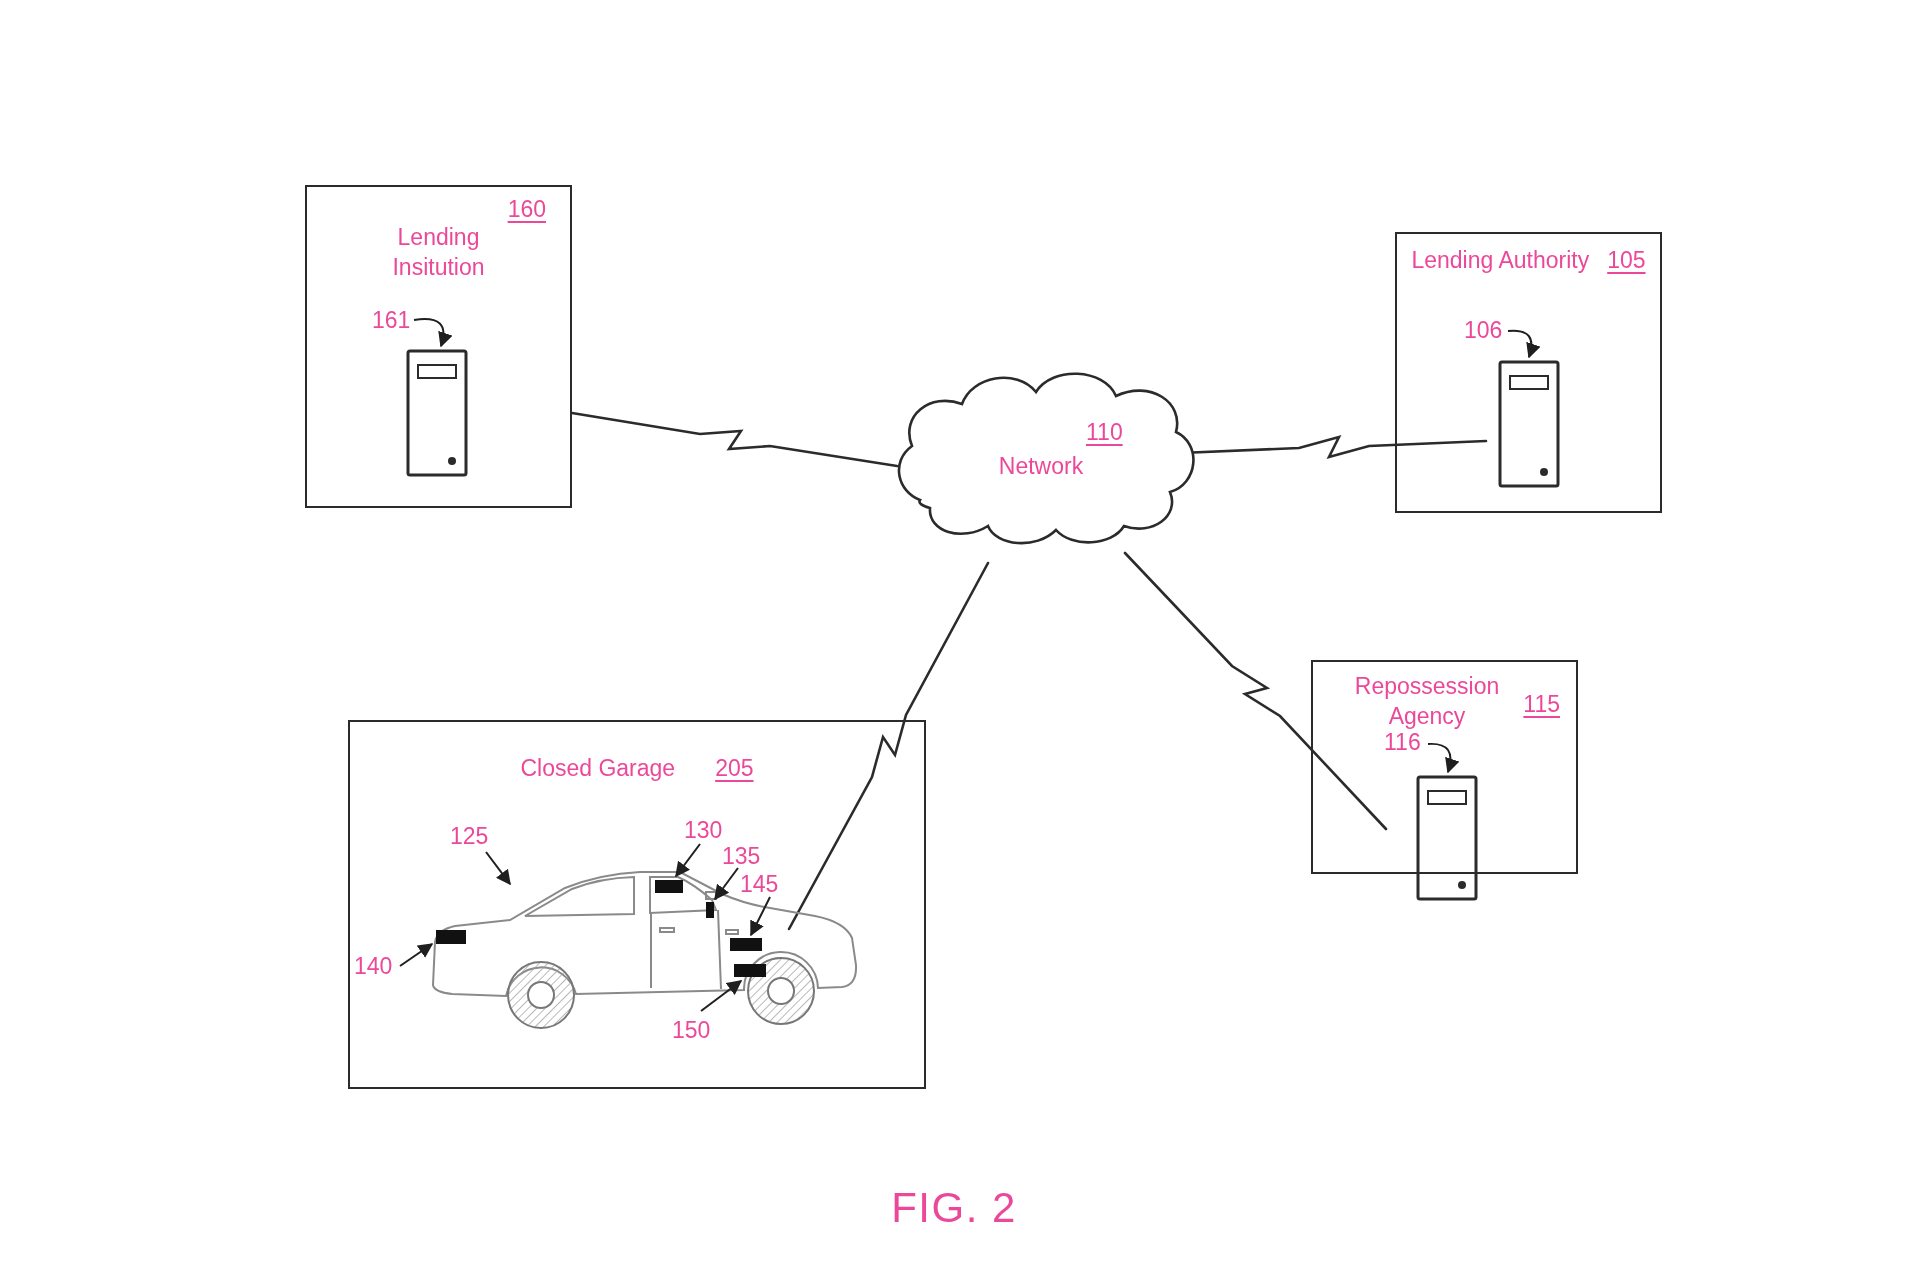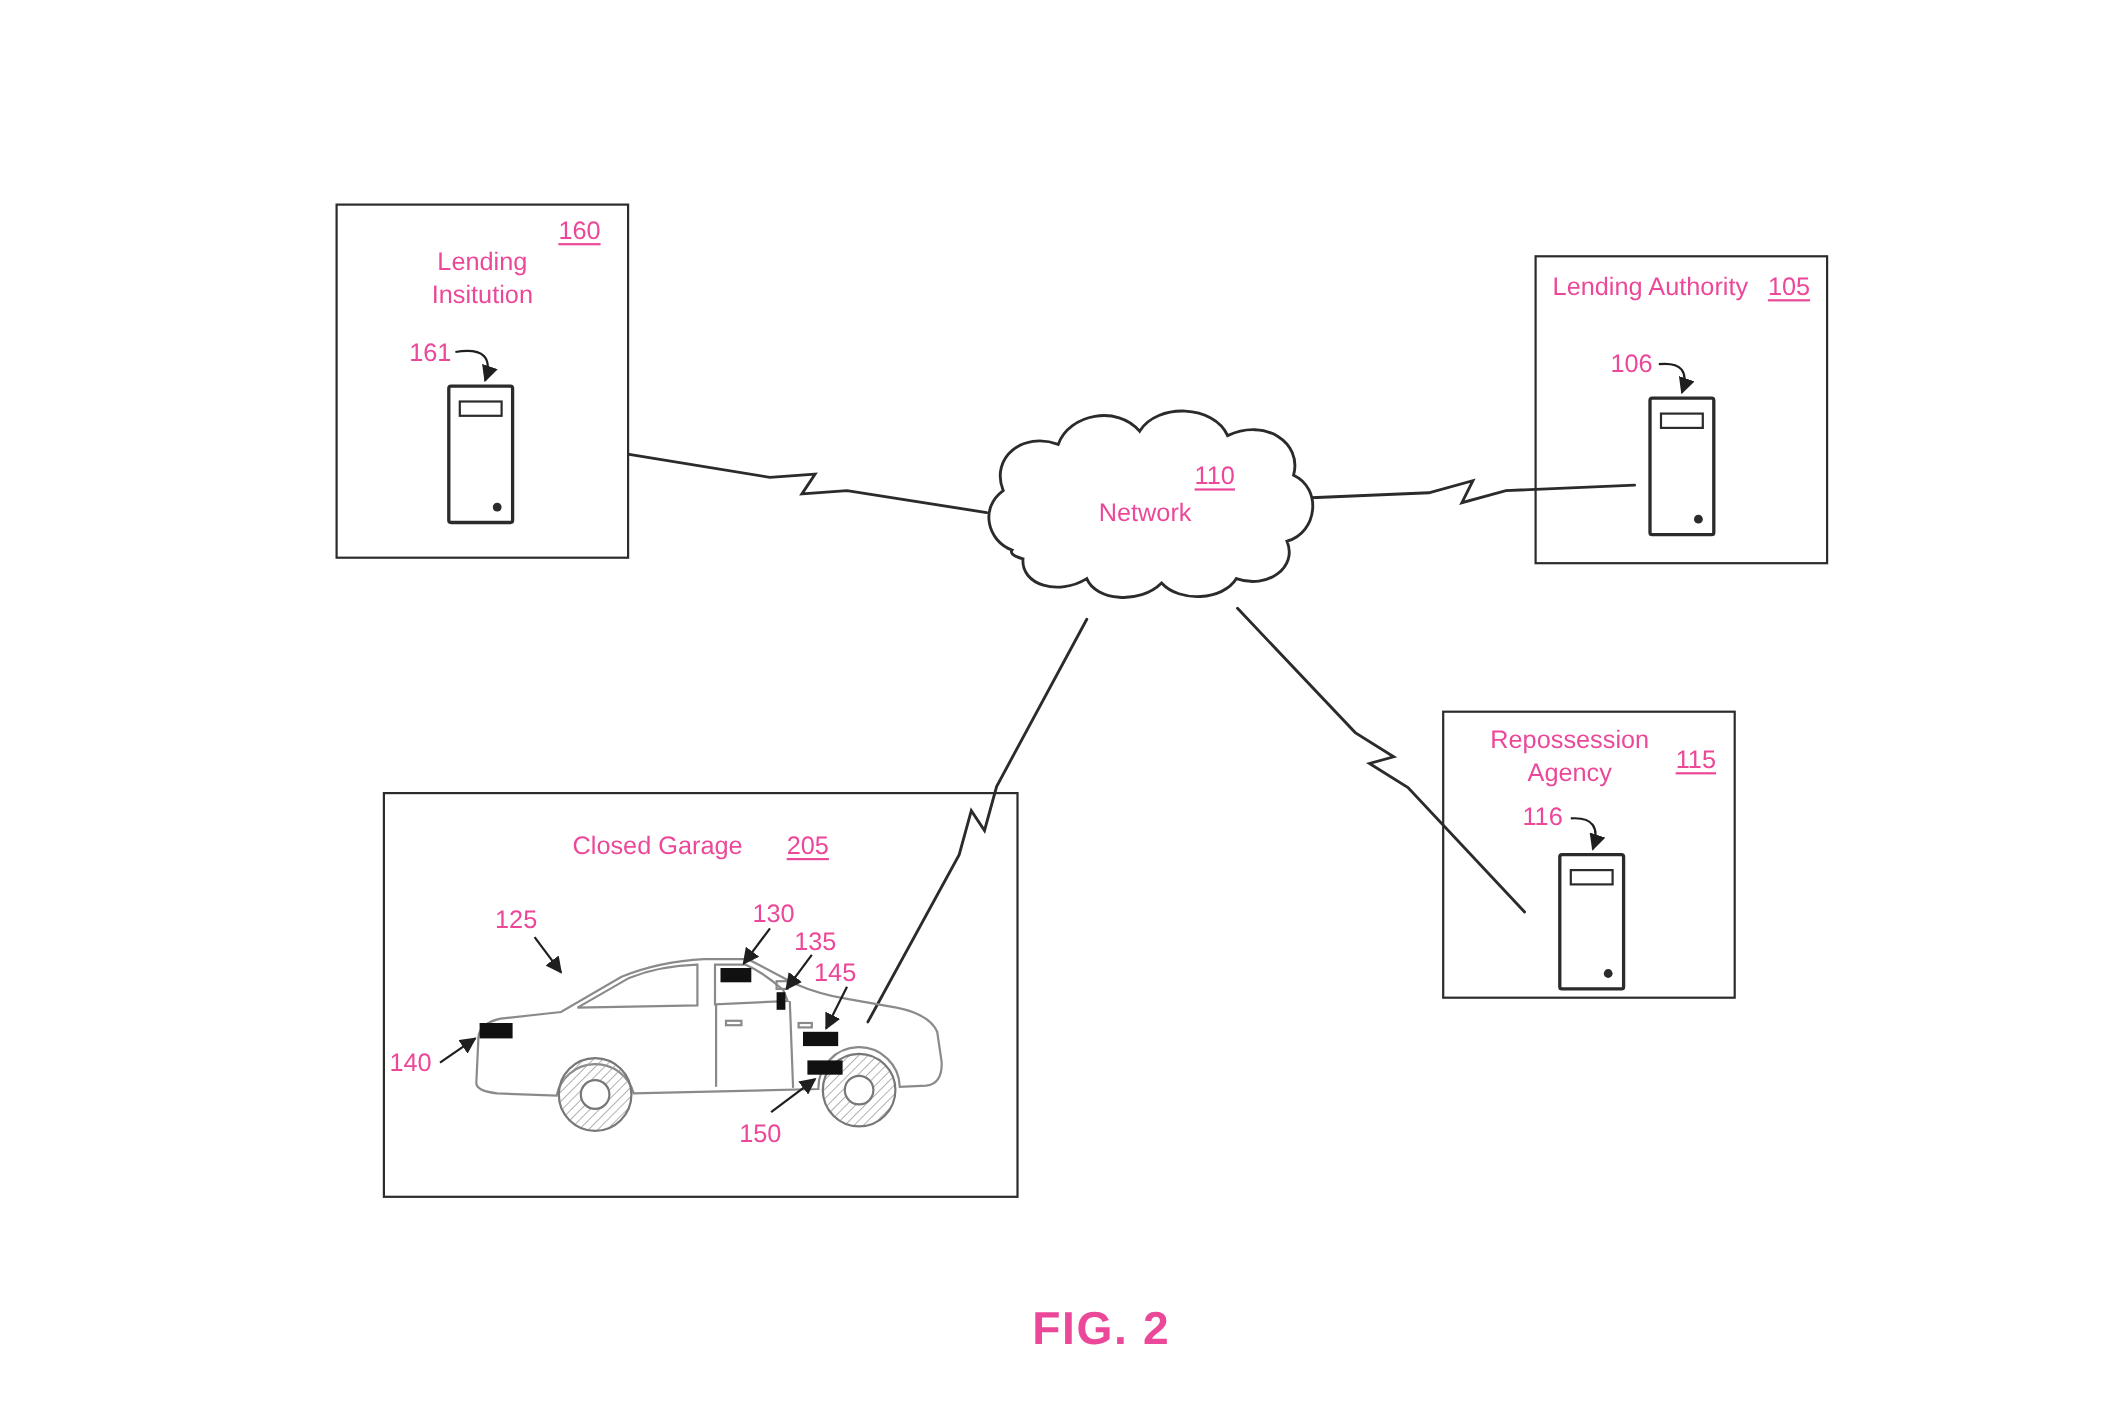--- a/index.html
+++ b/index.html
@@ -6,21 +6,21 @@
   .stage{
     position:relative;width:1920px;height:1281px;background:#ffffff;
     font-family:"Liberation Sans",sans-serif;color:#ec4899;overflow:hidden;
   }
   .art{position:absolute;left:0;top:0;width:1920px;height:1281px;}
   .node-box{position:absolute;border:2px solid #2b2b2b;background:transparent;box-sizing:border-box;}
   .txt{position:absolute;font-size:23px;line-height:1.3;white-space:nowrap;}
   .ref{text-decoration:underline;text-underline-offset:4px;}
   .ctr{text-align:center;}
   .row{display:flex;justify-content:center;align-items:baseline;}
-  .caption{position:absolute;font-size:42px;font-weight:700;letter-spacing:1.5px;text-align:right;}
+  .caption{position:absolute;font-size:42px;font-weight:400;letter-spacing:1.5px;}
 </style>
 </head>
 <body>
 
 <div class="stage">
 
   <svg class="art" viewBox="0 0 1920 1281">
     <defs>
       <marker id="arr" viewBox="0 0 10 10" refX="9" refY="5" markerWidth="7.5" markerHeight="7.5" orient="auto-start-reverse">
         <path d="M0 0 L10 5 L0 10 Z" fill="#1f1f1f"></path>
@@ -118,21 +118,21 @@
   <div class="txt" style="left:372px;top:306px;">161</div>
 
   <div class="node-box" style="left:1395px;top:232px;width:267px;height:281px;">
     <div class="row" style="margin-top:12px;gap:18px;">
       <span class="txt" style="position:static;">Lending Authority</span>
       <span class="txt ref" style="position:static;">105</span>
     </div>
   </div>
   <div class="txt" style="left:1464px;top:316px;">106</div>
 
-  <div class="node-box" style="left:1311px;top:646px;width:267px;height:262px;text-decoration:underline;">
+  <div class="node-box" style="left:1311px;top:660px;width:267px;height:214px;text-decoration:underline;">
     <div class="txt ctr" style="left:14px;top:10px;width:200px;white-space:normal;">
       <div>Repossession</div>
       <div>Agency</div>
     </div>
     <div class="txt ref" style="right:16px;top:28px;">115</div>
   </div>
   <div class="txt" style="left:1384px;top:728px;">116</div>
 
   <div class="node-box" style="left:348px;top:720px;width:578px;height:369px;">
     <div class="row" style="margin-top:32px;gap:40px;">

